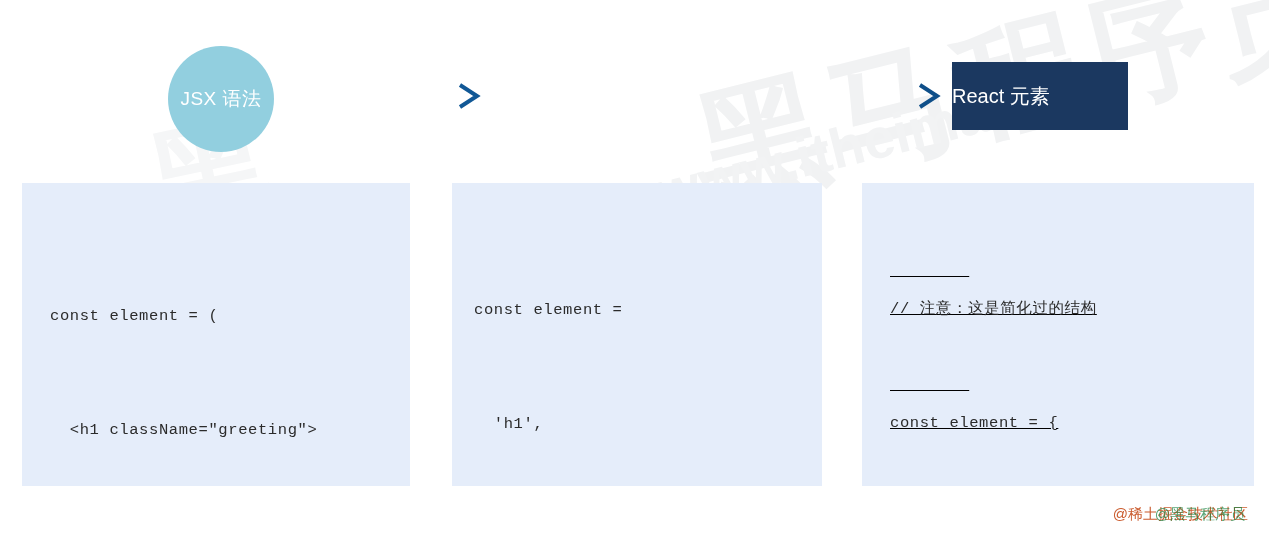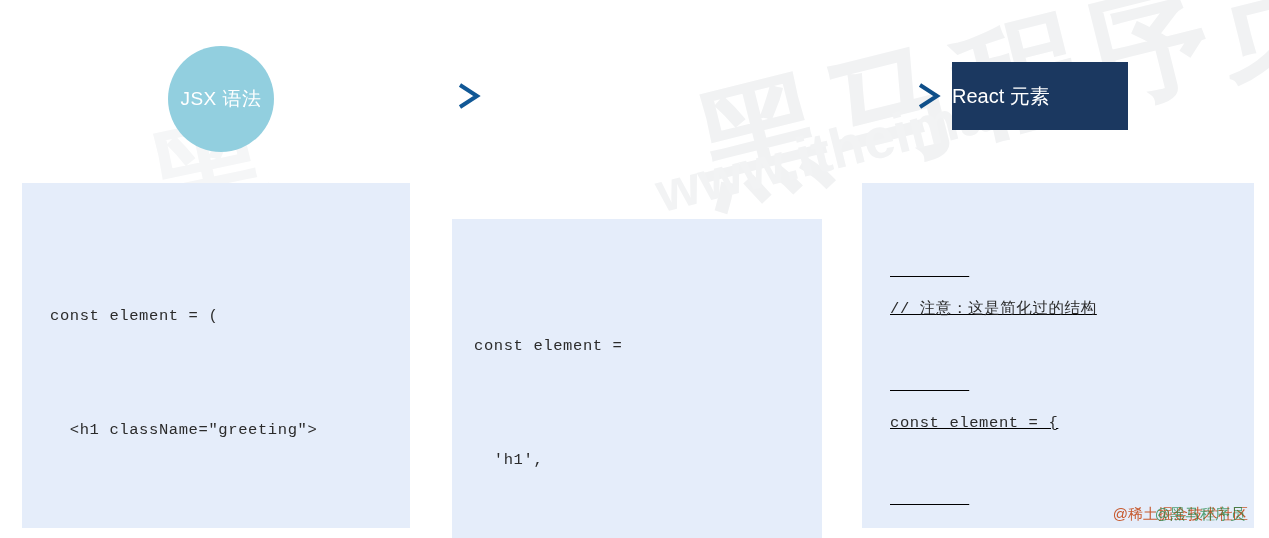--- a/index.html
+++ b/index.html
@@ -124,27 +124,27 @@
     position: absolute;
     left: 0;
     top: 183px;
     width: 1269px;
     height: 345px;
     z-index: 1;
   }
   .code-panel {
     position: absolute;
     top: 0;
-    height: 345px;
+    height: 303px;
     background: #e5edfa;
     box-sizing: border-box;
     overflow: hidden;
   }
   #panel-1 { left: 22px;  width: 388px; }
-  #panel-2 { left: 452px; width: 370px; margin-top: 36px; }
+  #panel-2 { left: 452px; width: 370px; }
   #panel-3 { left: 862px; width: 392px; text-decoration: underline; }
 
   .code-body {
     font-family: "Liberation Mono", monospace;
     font-size: 15.5px;
     line-height: 38px;
     color: #2b2b2b;
     white-space: pre;
     letter-spacing: 0.6px;
   }

